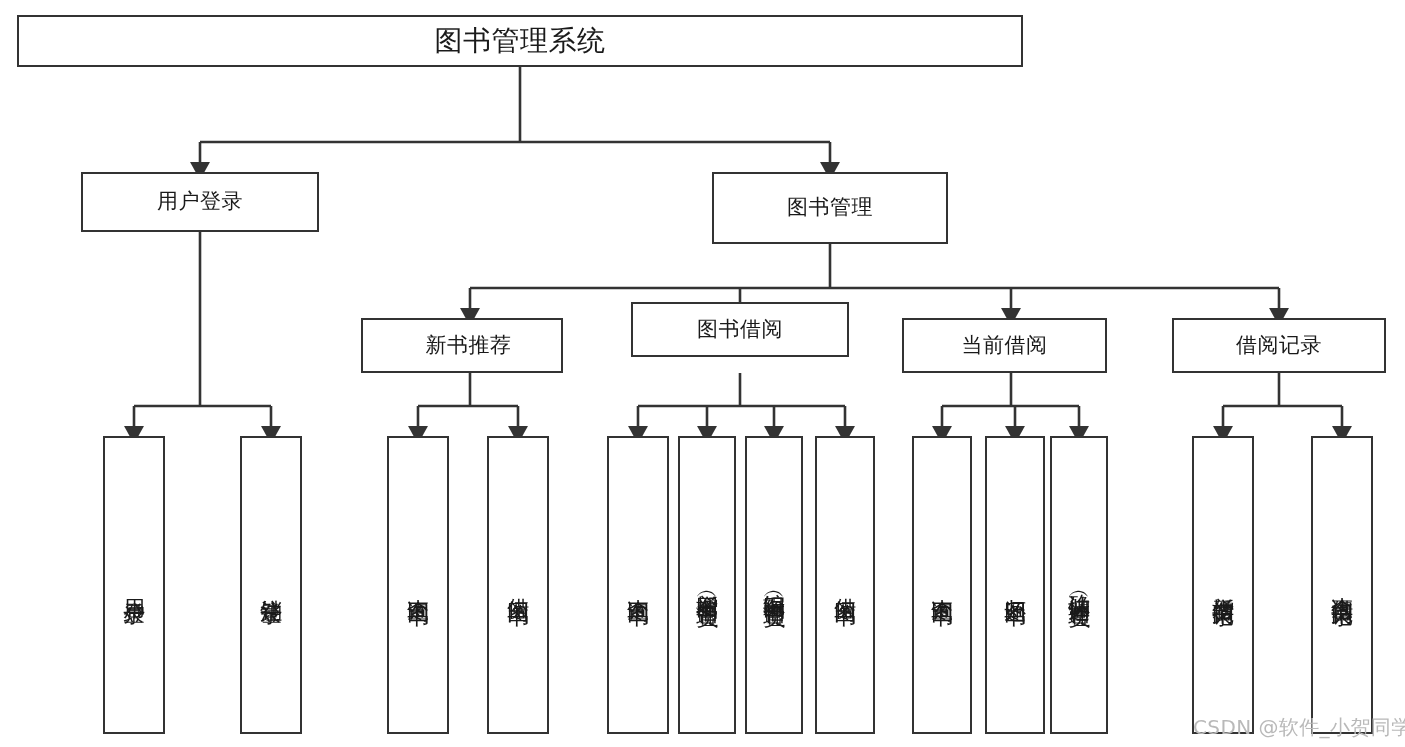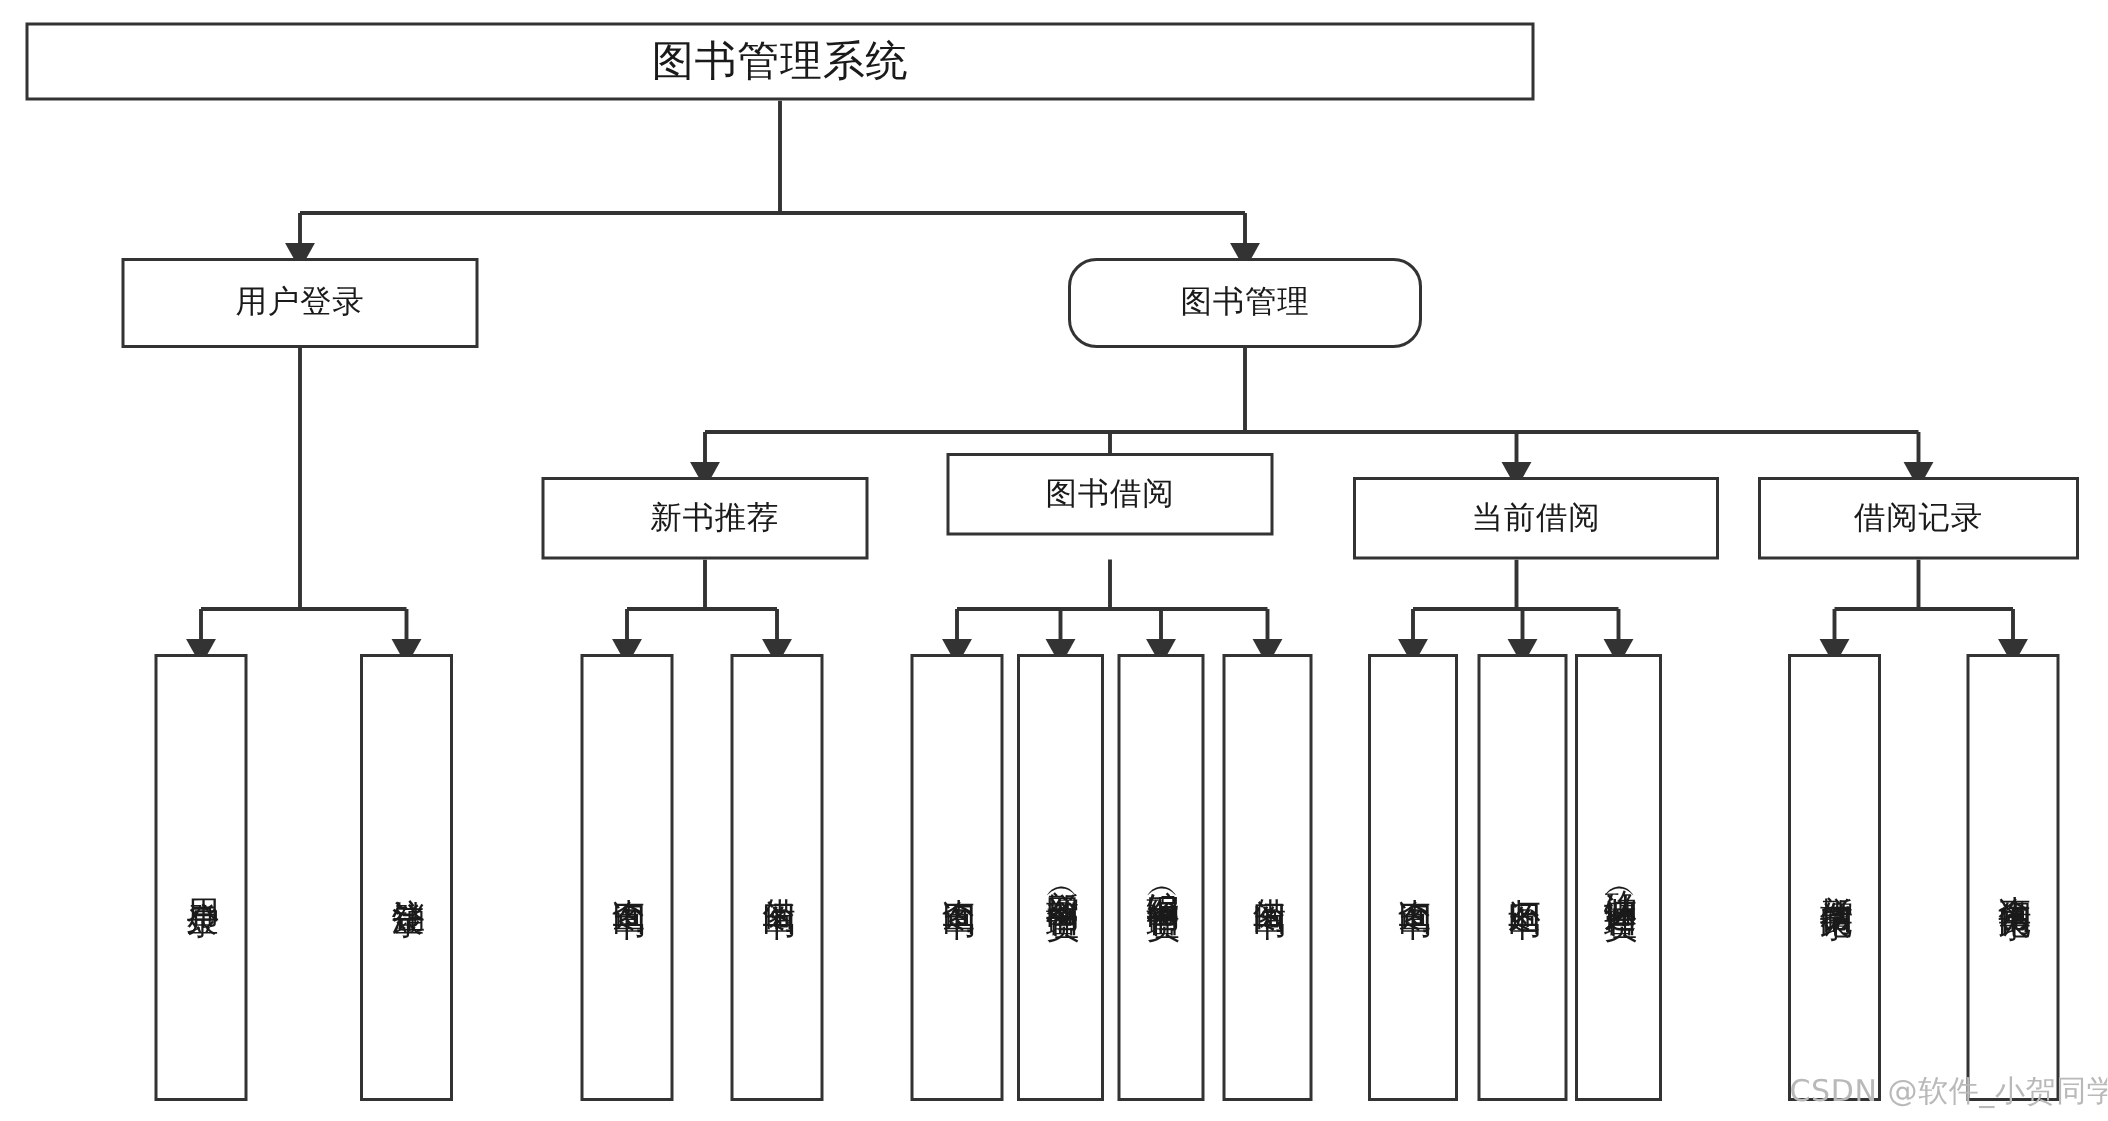--- a/index.html
+++ b/index.html
@@ -112,30 +112,30 @@
       </g>
   </svg>
 
   <div id="node-layer">
       <div class="node horizontal root" style="left: 17px; top: 15px; width: 1006px; height: 52px;">
         <span class="label">图书管理系统</span>
       </div>
       <div class="node horizontal" style="left: 81px; top: 172px; width: 238px; height: 60px;">
         <span class="label">用户登录</span>
       </div>
-      <div class="node horizontal" style="left: 712px; top: 172px; width: 236px; height: 60px; border-radius: 19px;">
+      <div class="node horizontal" style="left: 712px; top: 172px; width: 236px; height: 72px;">
         <span class="label">图书管理</span>
       </div>
-      <div class="node horizontal" style="left: 361px; top: 318px; width: 218px; height: 55px; padding-left: 13px;">
+      <div class="node horizontal" style="left: 361px; top: 318px; width: 202px; height: 55px; padding-left: 13px;">
         <span class="label">新书推荐</span>
       </div>
       <div class="node horizontal" style="left: 631px; top: 302px; width: 218px; height: 55px;">
         <span class="label">图书借阅</span>
       </div>
-      <div class="node horizontal" style="left: 902px; top: 318px; width: 244px; height: 55px; align-items: center;">
+      <div class="node horizontal" style="left: 902px; top: 318px; width: 205px; height: 55px; align-items: center;">
         <span class="label">当前借阅</span>
       </div>
       <div class="node horizontal" style="left: 1172px; top: 318px; width: 214px; height: 55px;">
         <span class="label">借阅记录</span>
       </div>
       <div class="node vertical" style="left: 103px; top: 436px; width: 62px; height: 298px;">
         <span class="label">用户登录</span>
       </div>
       <div class="node vertical" style="left: 240px; top: 436px; width: 62px; height: 298px;">
         <span class="label">注销登录</span>

